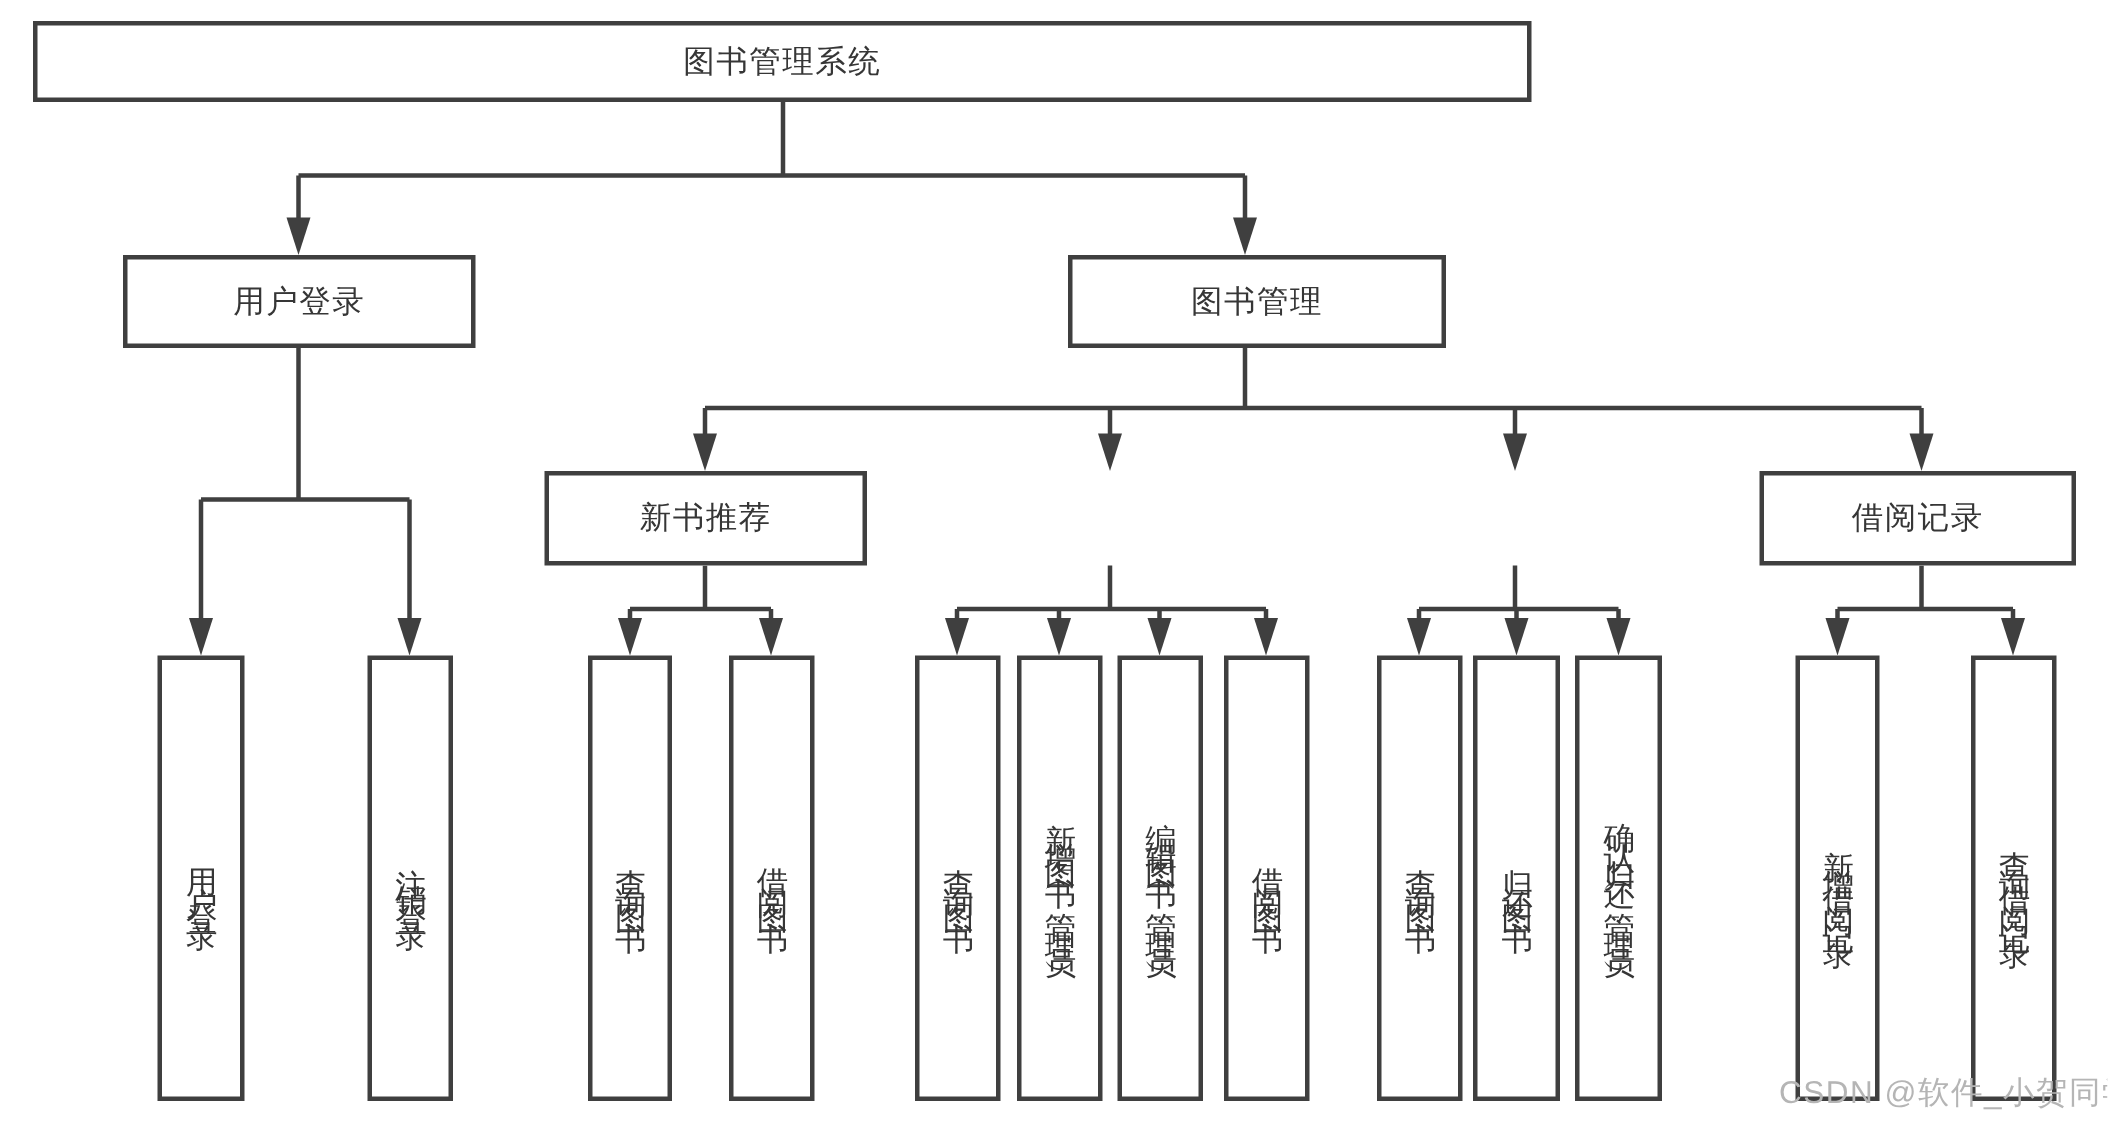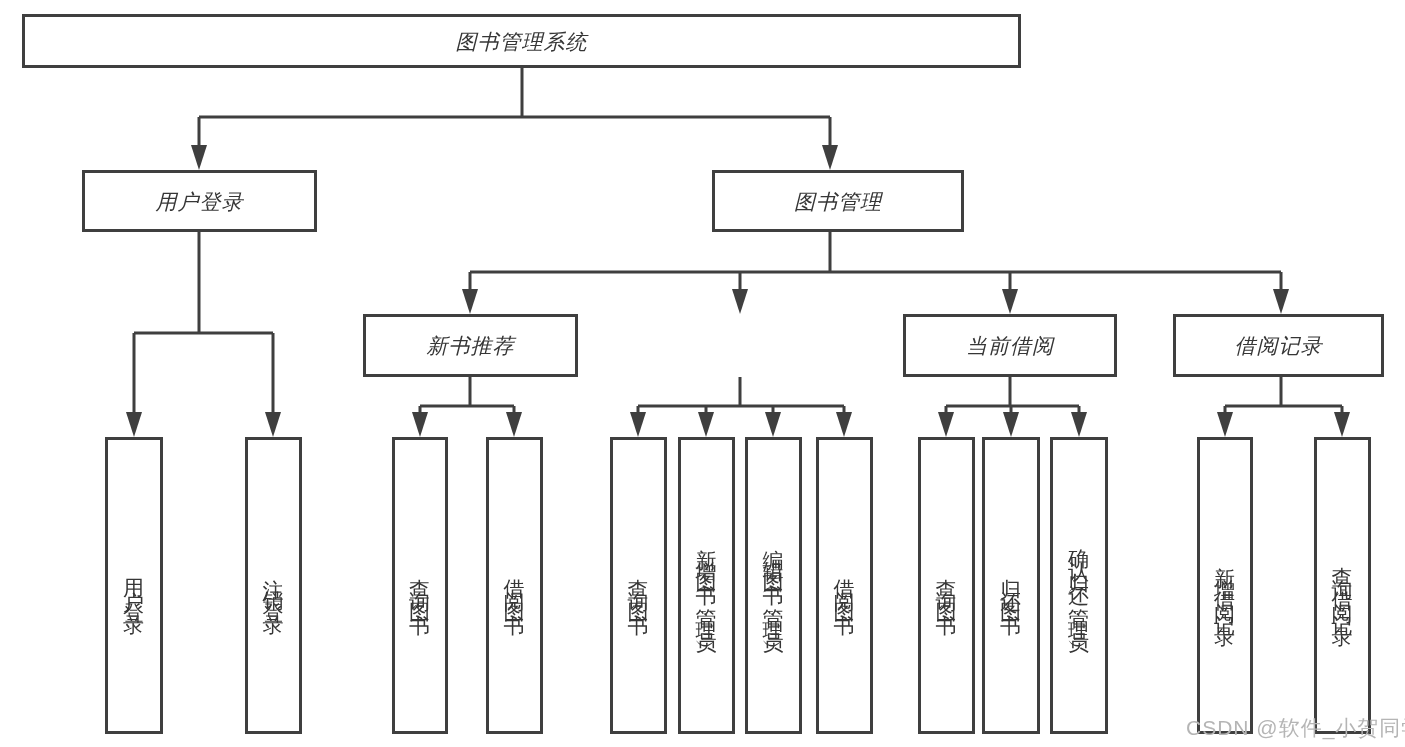--- a/index.html
+++ b/index.html
@@ -43,21 +43,20 @@
     display: flex;
     align-items: center;
     justify-content: center;
     color: var(--text);
     font-size: 21px;
     line-height: 1;
   }
   .node.h span {
     white-space: nowrap;
     letter-spacing: 1px;
-    font-style: italic;
   }
   .node.v span {
     writing-mode: vertical-rl;
     text-orientation: mixed;
     letter-spacing: 12px;
     white-space: nowrap;
   }
   .watermark {
     position: absolute;
     left: 1186px;
@@ -117,23 +116,20 @@
   <div class="node h" style="left:82px; top:170px; width:235px; height:62px;">
     <span>用户登录</span>
   </div>
   <div class="node h" style="left:712px; top:170px; width:252px; height:62px;">
     <span>图书管理</span>
   </div>
 
   <div class="node h" style="left:363px; top:314px; width:215px; height:63px;">
     <span>新书推荐</span>
   </div>
-  <div class="node h" style="left:903px; top:314px; width:214px; height:63px;">
-    <span>当前借阅</span>
-  </div>
   <div class="node h" style="left:1173px; top:314px; width:211px; height:63px;">
     <span>借阅记录</span>
   </div>
 
   <div class="node v" style="left:105px; top:437px; width:58px; height:297px;">
     <span>用户登录</span>
   </div>
   <div class="node v" style="left:245px; top:437px; width:57px; height:297px;">
     <span>注销登录</span>
   </div>

